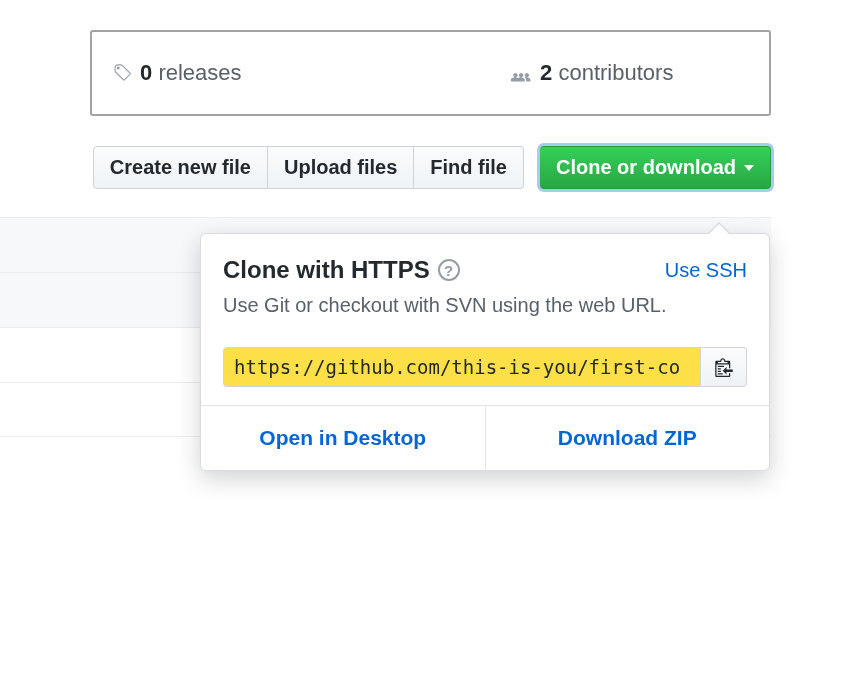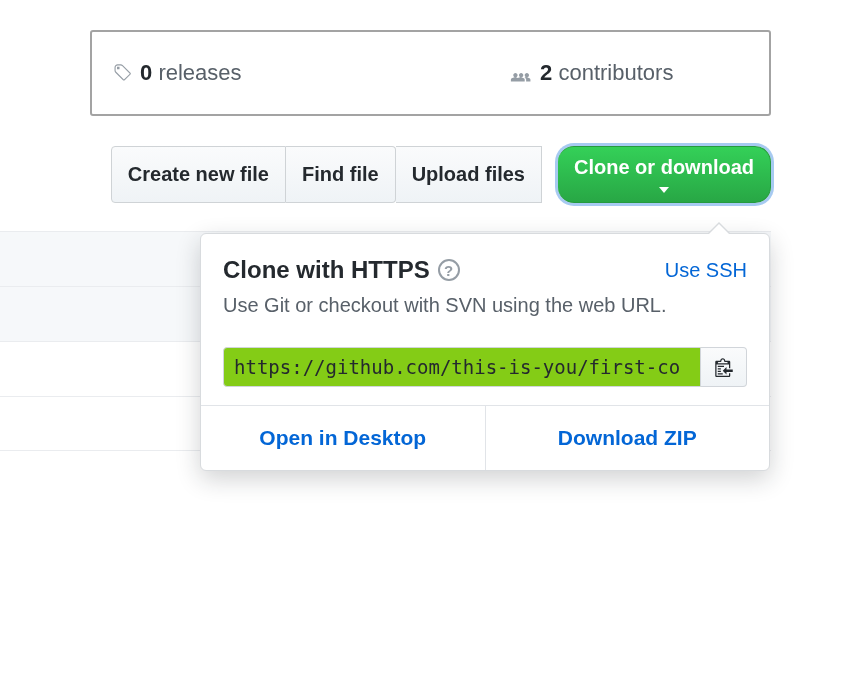--- a/index.html
+++ b/index.html
@@ -55,27 +55,26 @@
       cursor: pointer;
       white-space: nowrap;
     }
     .btn:first-child { border-radius: 4px 0 0 4px; }
     .btn + .btn { border-left: none; }
     .btn.find { border-radius: 0 4px 4px 0; }
     .btn-primary {
       background: linear-gradient(#34d058, #28a745);
       border: 1px solid #269a3e;
       color: #fff;
-      border-radius: 16px;
+      border-radius: 4px;
       margin-left: 16px;
       box-shadow: 0 0 0 3px rgba(3, 102, 214, 0.35);
       display: flex;
       align-items: center;
       gap: 8px;
-      flex-direction: column;
     }
     .caret {
       width: 0; height: 0;
       border-left: 5px solid transparent;
       border-right: 5px solid transparent;
       border-top: 6px solid #fff;
       display: inline-block;
     }
     .file-rows {
       margin-left: -90px;
@@ -169,21 +168,21 @@
       display: flex;
     }
     .url-input {
       flex: 1;
       border: 1px solid #d1d5da;
       border-radius: 4px 0 0 4px;
       padding: 8px 10px;
       font-family: "SFMono-Regular", Consolas, Menlo, monospace;
       font-size: 19px;
       color: #24292e;
-      background: #84cc16;
+      background: #fde047;
       min-width: 0;
     }
     .copy-btn {
       border: 1px solid #d1d5da;
       border-left: none;
       border-radius: 0 4px 4px 0;
       background: linear-gradient(#fafbfc, #eff3f6);
       width: 46px;
       display: flex;
       align-items: center;
@@ -221,22 +220,22 @@
     <div class="stat-item contributors">
       <svg class="people-icon" width="26" height="20" viewBox="0 0 16 14">
           <path fill-rule="evenodd" d="M11 8.5c0-.83-.67-1.5-1.5-1.5S8 7.67 8 8.5s.67 1.5 1.5 1.5S11 9.33 11 8.5zM5.5 7C4.67 7 4 7.67 4 8.5S4.67 10 5.5 10 7 9.33 7 8.5 6.33 7 5.5 7zm6.5 4.5c0-.83-1.79-1.5-3-1.5-.59 0-1.27.16-1.84.42-.57-.26-1.25-.42-1.84-.42-1.21 0-3 .67-3 1.5V13h9.68v-1.5zM16 11.5c0-.83-1.79-1.5-3-1.5-.35 0-.74.06-1.13.16.68.42 1.13.97 1.13 1.34V13H16v-1.5zM13.5 7c-.83 0-1.5.67-1.5 1.5s.67 1.5 1.5 1.5S15 9.33 15 8.5 14.33 7 13.5 7z"></path>
         </svg>
       <span><strong>2</strong> <span>contributors</span></span>
     </div>
   </div>
 
   <div class="toolbar">
     <button class="btn">Create new file</button>
+    <button class="btn">Upload files</button>
     <button class="btn find">Find file</button>
-    <button class="btn">Upload files</button>
     <button class="btn-primary btn">
       <span>Clone or download</span>
       <span class="caret"></span>
     </button>
   </div>
 
   <div class="file-rows">
     <div class="file-row"></div>
     <div class="file-row"></div>
     <div class="file-row">

